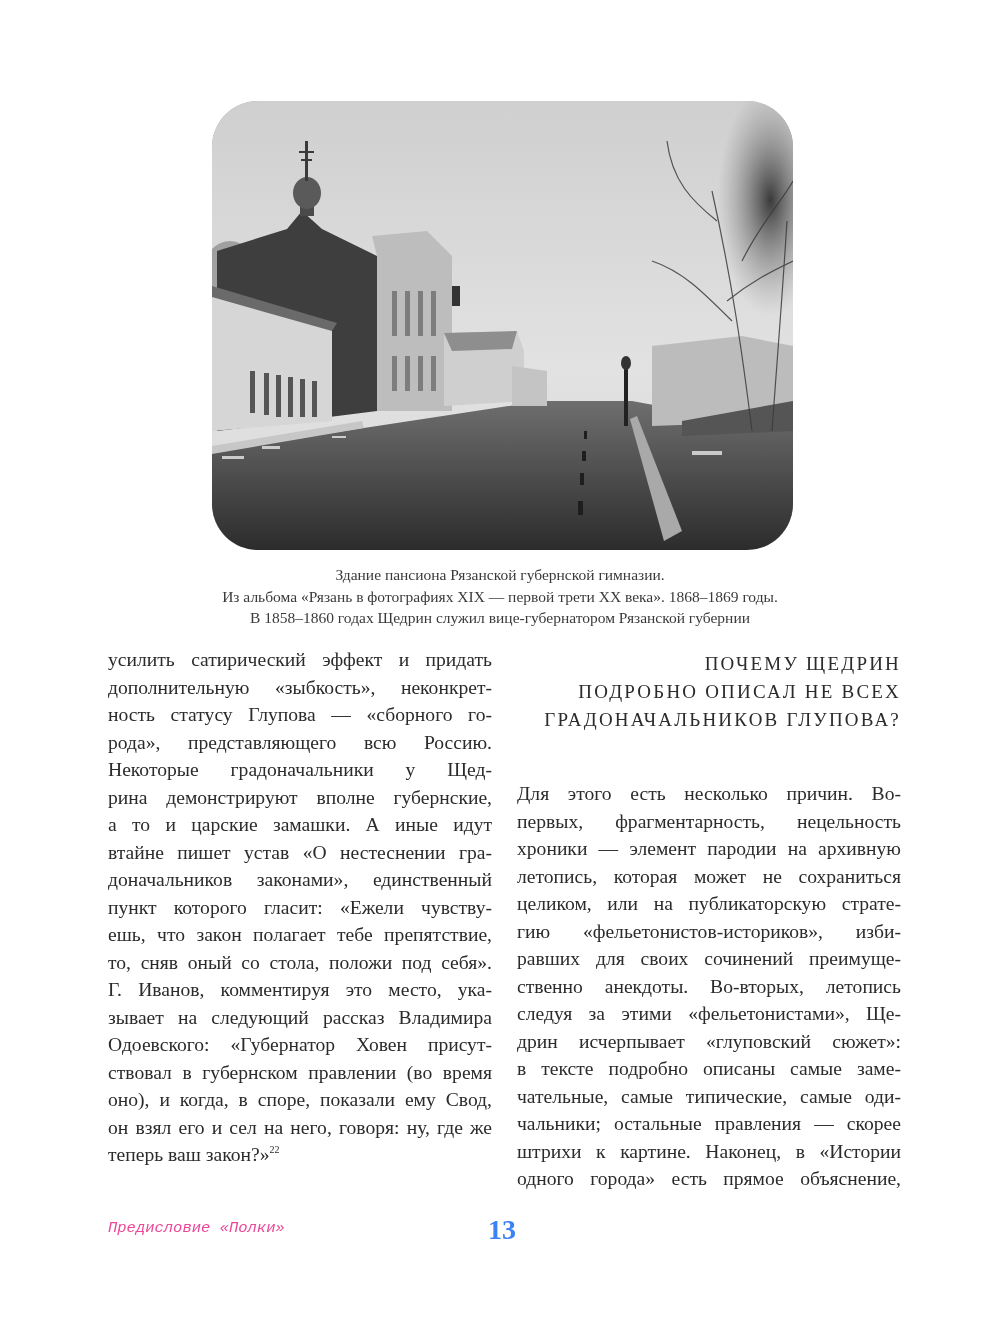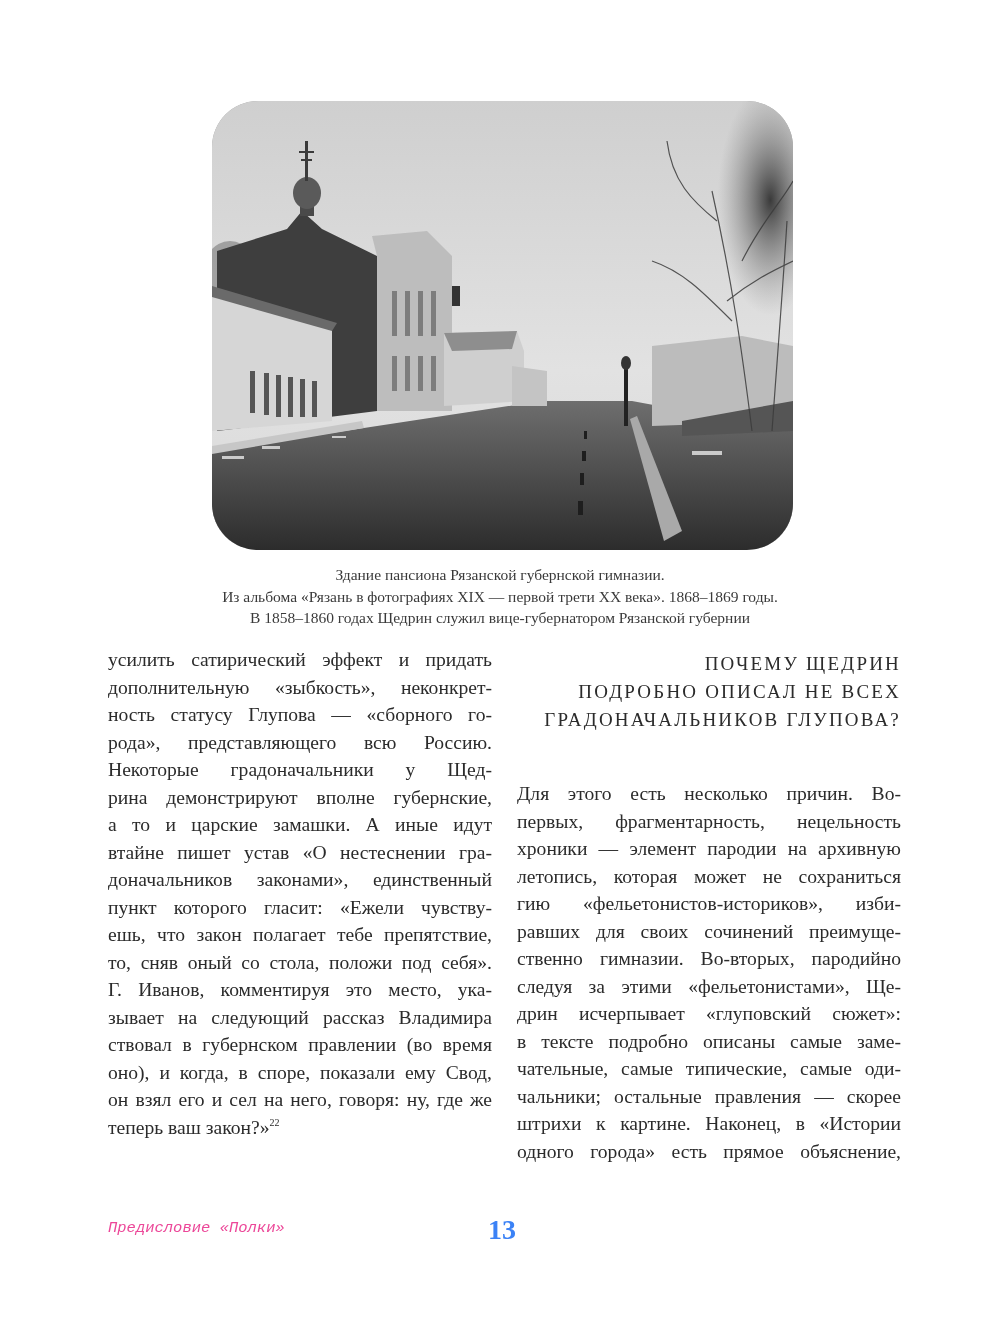--- a/index.html
+++ b/index.html
@@ -214,40 +214,42 @@
   <span class="line">Некоторые градоначальники у Щед-</span>
   <span class="line">рина демонстрируют вполне губернские,</span>
   <span class="line">а то и царские замашки. А иные идут</span>
   <span class="line">втайне пишет устав «О нестеснении гра-</span>
   <span class="line">доначальников законами», единственный</span>
   <span class="line">пункт которого гласит: «Ежели чувству-</span>
   <span class="line">ешь, что закон полагает тебе препятствие,</span>
   <span class="line">то, сняв оный со стола, положи под себя».</span>
   <span class="line">Г. Иванов, комментируя это место, ука-</span>
   <span class="line">зывает на следующий рассказ Владимира</span>
+  <span class="line">Одоевского: «Губернатор Ховен присут-</span>
   <span class="line">ствовал в губернском правлении (во время</span>
   <span class="line">оно), и когда, в споре, показали ему Свод,</span>
   <span class="line">он взял его и сел на него, говоря: ну, где же</span>
   <span class="line last"><span>теперь ваш закон?»</span><sup class="fn">22</sup></span>
 </div>
 
 <div class="heading">
   <div>ПОЧЕМУ ЩЕДРИН</div>
   <div>ПОДРОБНО ОПИСАЛ НЕ ВСЕХ</div>
   <div>ГРАДОНАЧАЛЬНИКОВ ГЛУПОВА?</div>
 </div>
 
 <div class="col col-right col-right-body">
   <span class="line">Для этого есть несколько причин. Во-</span>
   <span class="line">первых, фрагментарность, нецельность</span>
   <span class="line">хроники — элемент пародии на архивную</span>
   <span class="line">летопись, которая может не сохраниться</span>
+  <span class="line">целиком, или на публикаторскую страте-</span>
   <span class="line">гию «фельетонистов-историков», изби-</span>
   <span class="line">равших для своих сочинений преимуще-</span>
-  <span class="line">ственно гимназии. Во-вторых, пародийно</span>
+  <span class="line">ственно анекдоты. Во-вторых, летопись</span>
   <span class="line">следуя за этими «фельетонистами», Ще-</span>
   <span class="line">дрин исчерпывает «глуповский сюжет»:</span>
   <span class="line">в тексте подробно описаны самые заме-</span>
   <span class="line">чательные, самые типические, самые оди-</span>
   <span class="line">чальники; остальные правления — скорее</span>
   <span class="line">штрихи к картине. Наконец, в «Истории</span>
   <span class="line">одного города» есть прямое объяснение,</span>
 </div>
 
 <div class="footer-left">Предисловие «Полки»</div>

